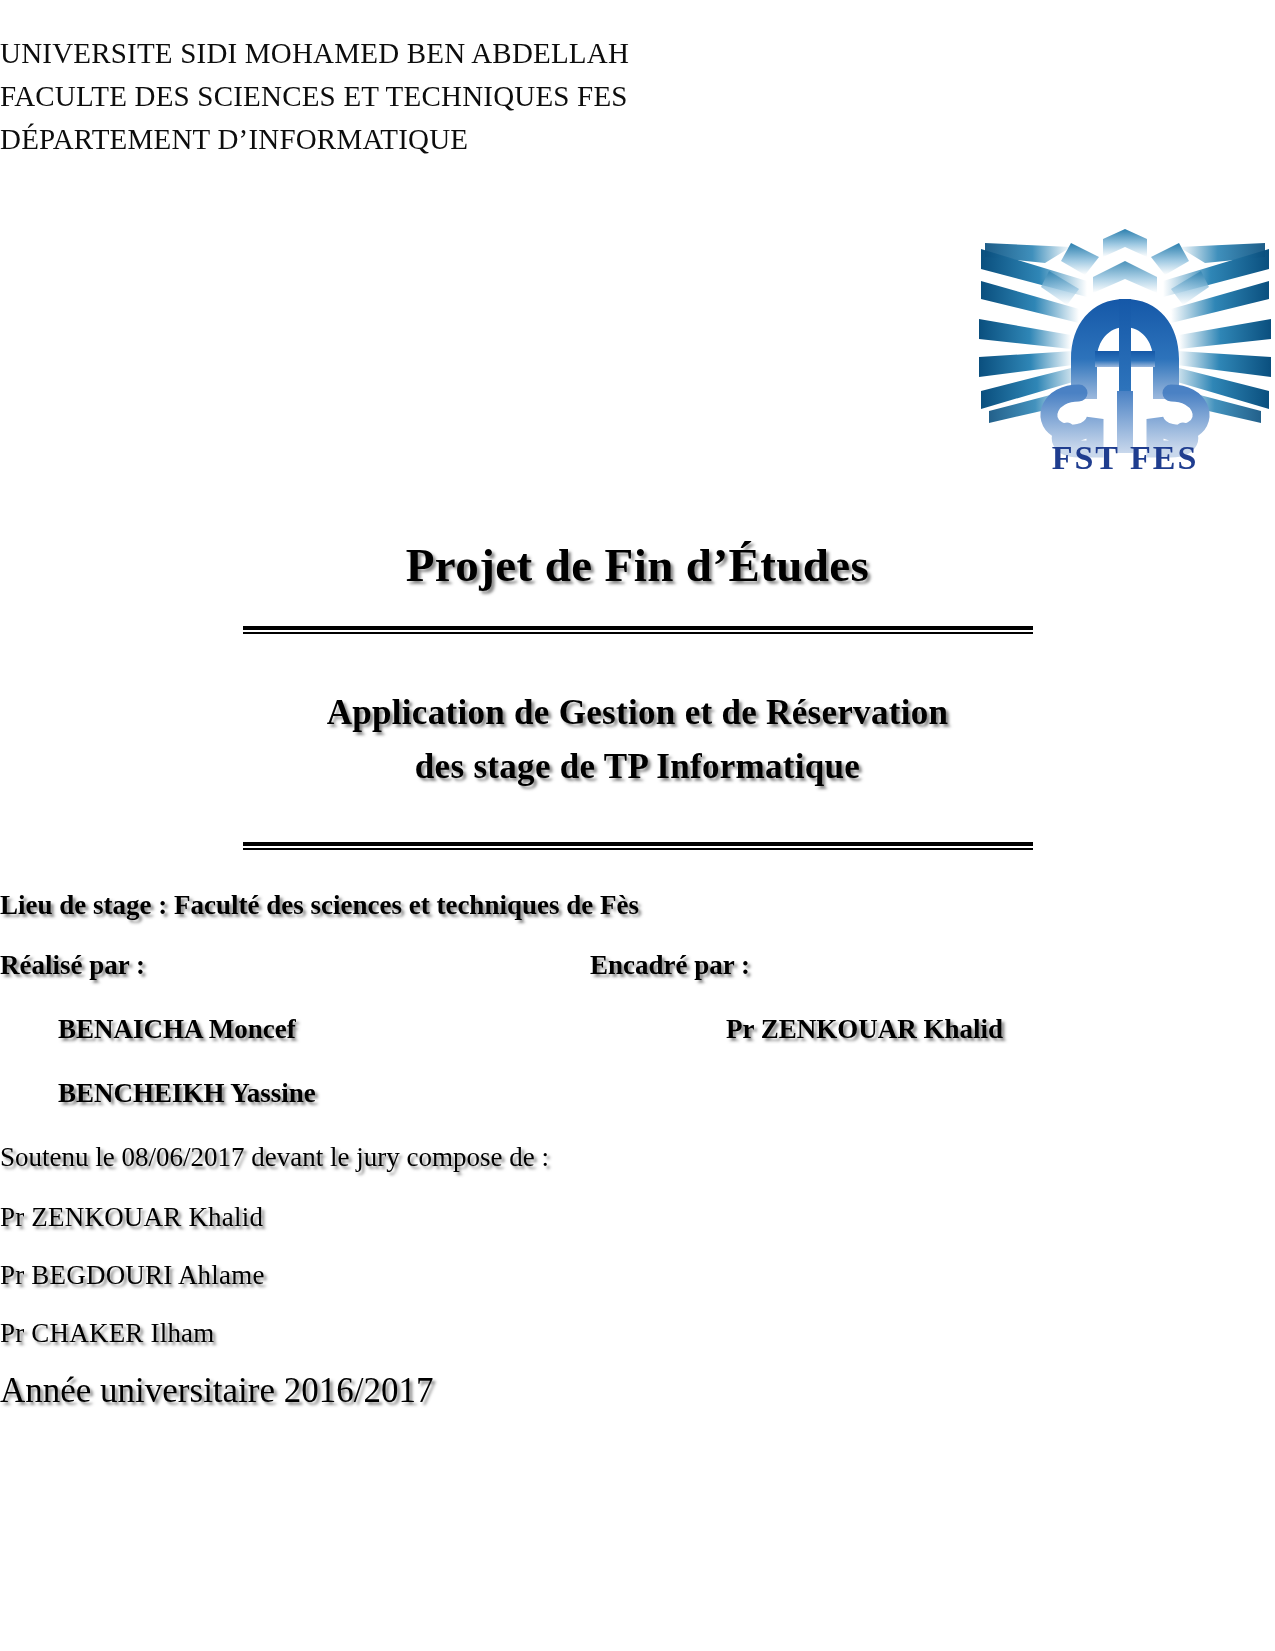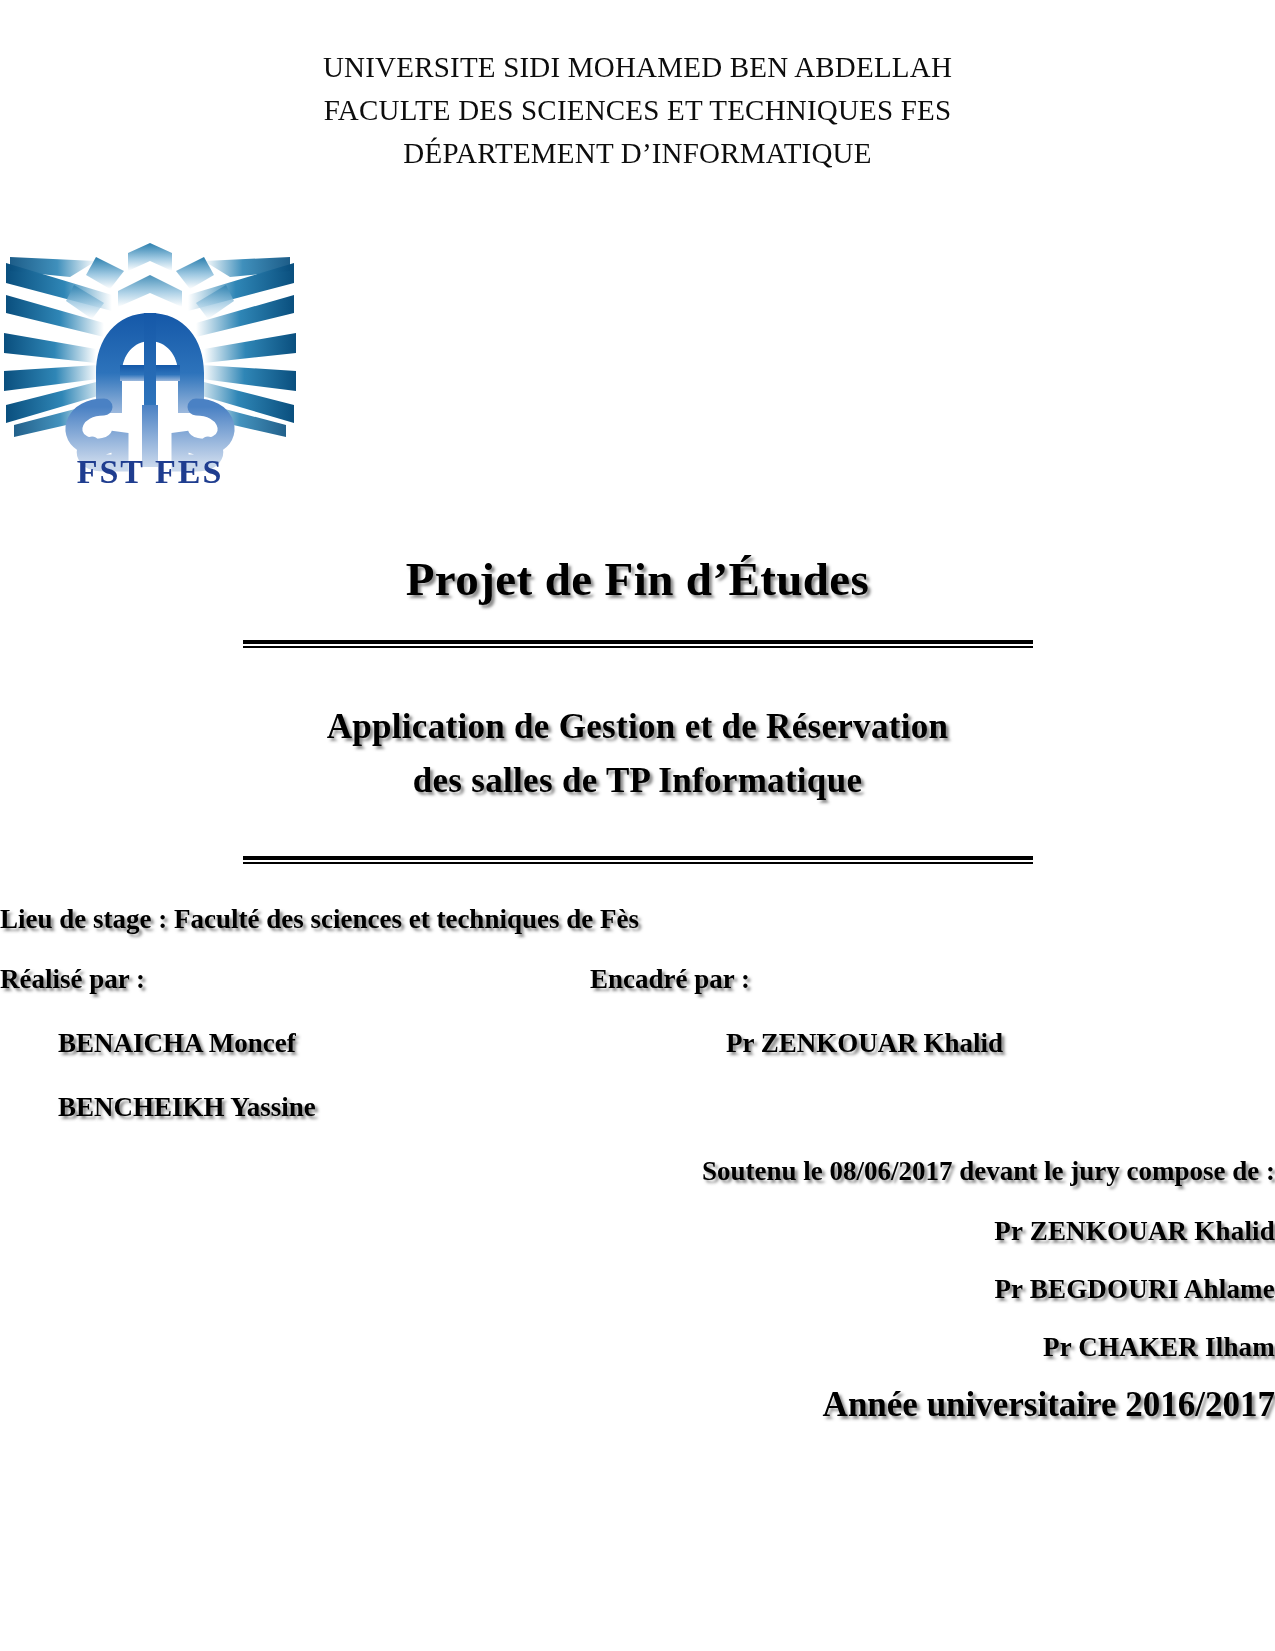--- a/index.html
+++ b/index.html
@@ -19,37 +19,36 @@
   .page {
     position: relative;
     width: 1275px;
     height: 1651px;
     box-sizing: border-box;
     padding: 0;
   }
 
   
   .header {
-    padding-top: 46px;
-    text-align: center;
+    padding-top: 32px;
   }
   .header-line {
     font-family: "Liberation Serif", "DejaVu Serif", serif;
     font-size: 29px;
     line-height: 43px;
     letter-spacing: 0.2px;
     color: #0d0d0d;
     white-space: nowrap;
   }
 
   
   .logo-wrap {
     margin-top: 62px;
     display: flex;
-    justify-content: flex-start;
+    justify-content: flex-end;
     align-items: flex-start;
   }
   .logo-svg { display: block; }
 
   
   .sh {
     color: #000000;
     text-shadow: 3px 3px 3px rgba(120,120,120,0.85);
   }
 
@@ -130,24 +129,23 @@
   .col-left  { width: 590px; flex: none; }
   .col-right { flex: 1; }
   .row-labels { margin-bottom: 26px; }
   .row-name   { margin-bottom: 26px; }
   .indent { padding-left: 58px; }
   .indent-r { padding-left: 78px; }
 
   
   .jury {
     margin-top: 6px;
-    text-align: right;
-    font-family: "Liberation Serif", "DejaVu Serif", serif;
-    font-weight: bold;
-    margin-left: 40px;
+    text-align: left;
+    font-family: "Liberation Serif", "DejaVu Serif", serif;
+    font-weight: normal;
   }
   .jury-head {
     font-size: 27px;
     line-height: 38px;
     margin-bottom: 22px;
   }
   .jury-name {
     font-size: 27px;
     line-height: 38px;
     margin-bottom: 20px;
@@ -257,21 +255,21 @@
       <text x="150" y="246" text-anchor="middle" font-family="Liberation Serif, DejaVu Serif, serif" font-size="34" font-weight="bold" letter-spacing="2" fill="#1f3d8f">FST FES</text>
     </svg>
   </div>
 
   <div class="title-main sh">Projet de Fin d’Études</div>
 
   <div class="rule rule-top"></div>
 
   <div class="project-title sh">
     <div>Application de Gestion et de Réservation</div>
-    <div>des salles de TP Informatique</div>
+    <div>des stage de TP Informatique</div>
   </div>
 
   <div class="rule rule-bottom"></div>
 
   <div class="info">
     <div class="stage-line sh">Lieu de stage : Faculté des sciences et techniques de Fès</div>
 
     <div class="two-col">
       <div class="row row-labels">
         <div class="col-left sh">Réalisé par :</div>

